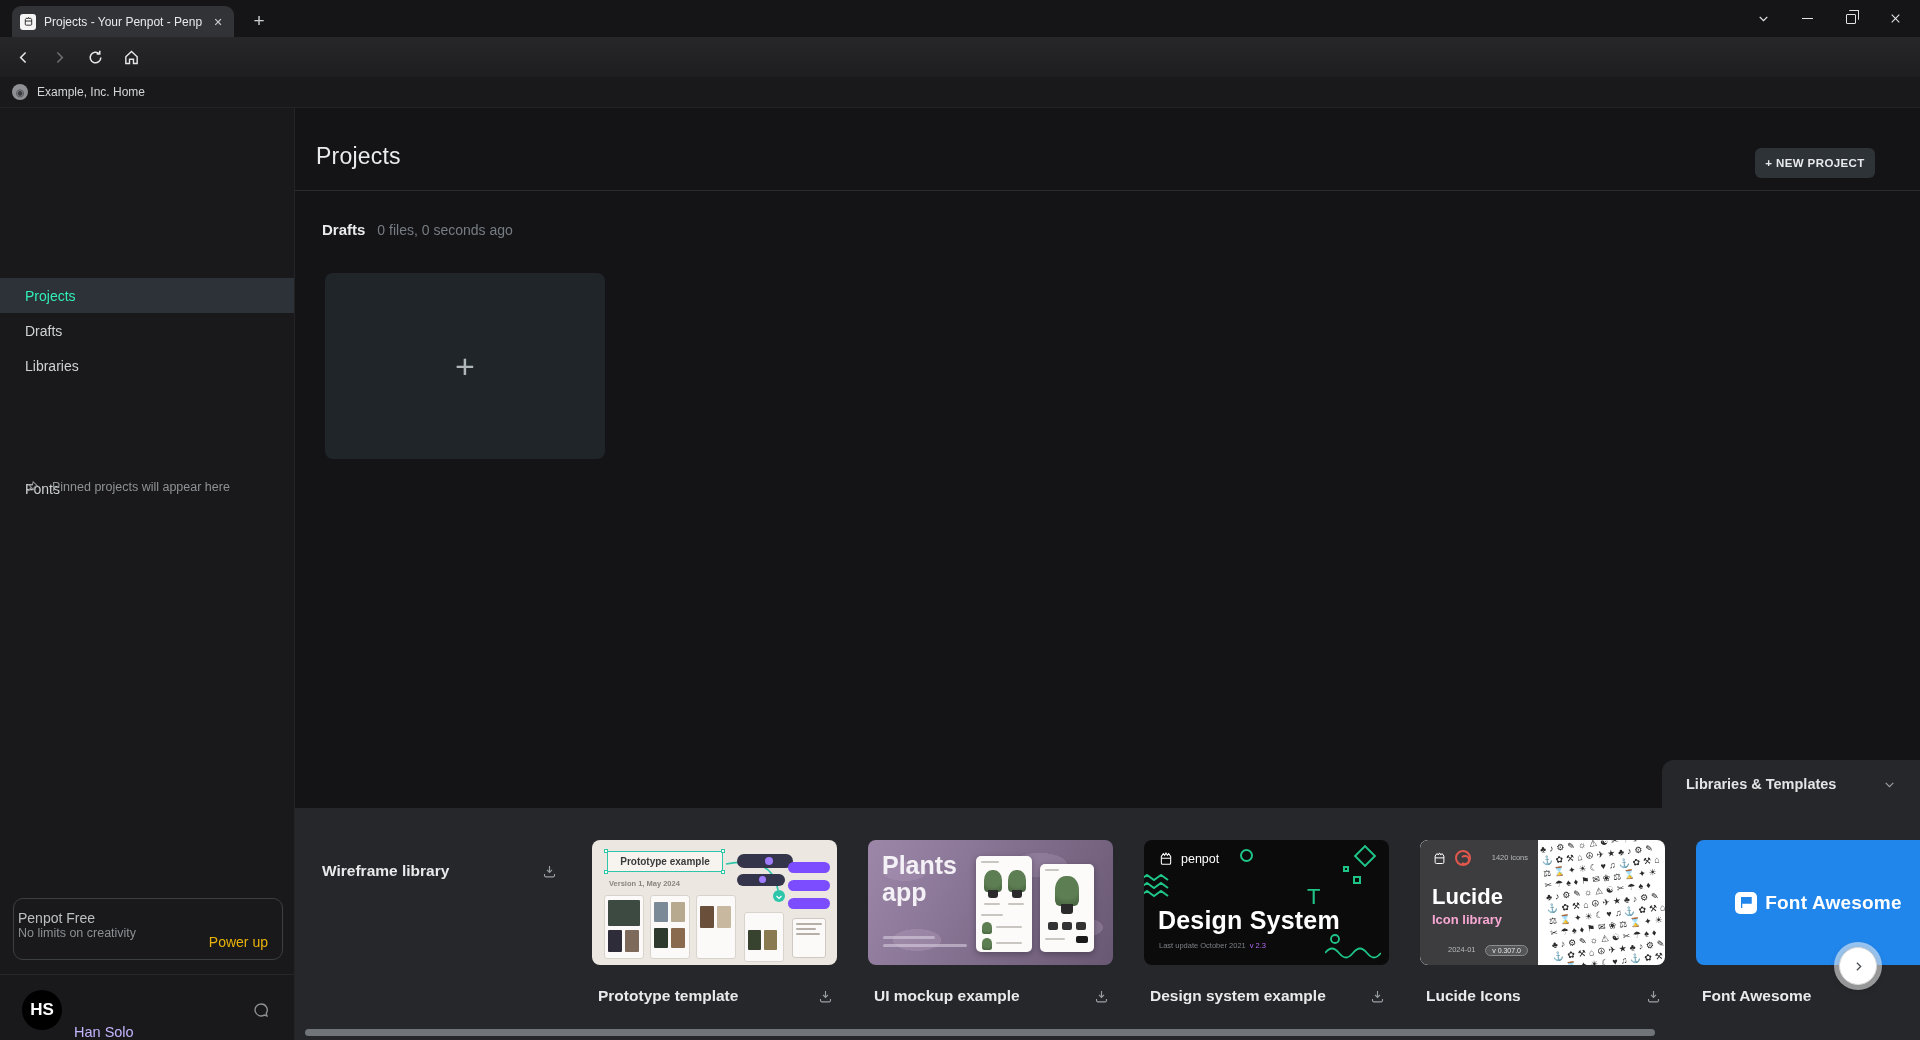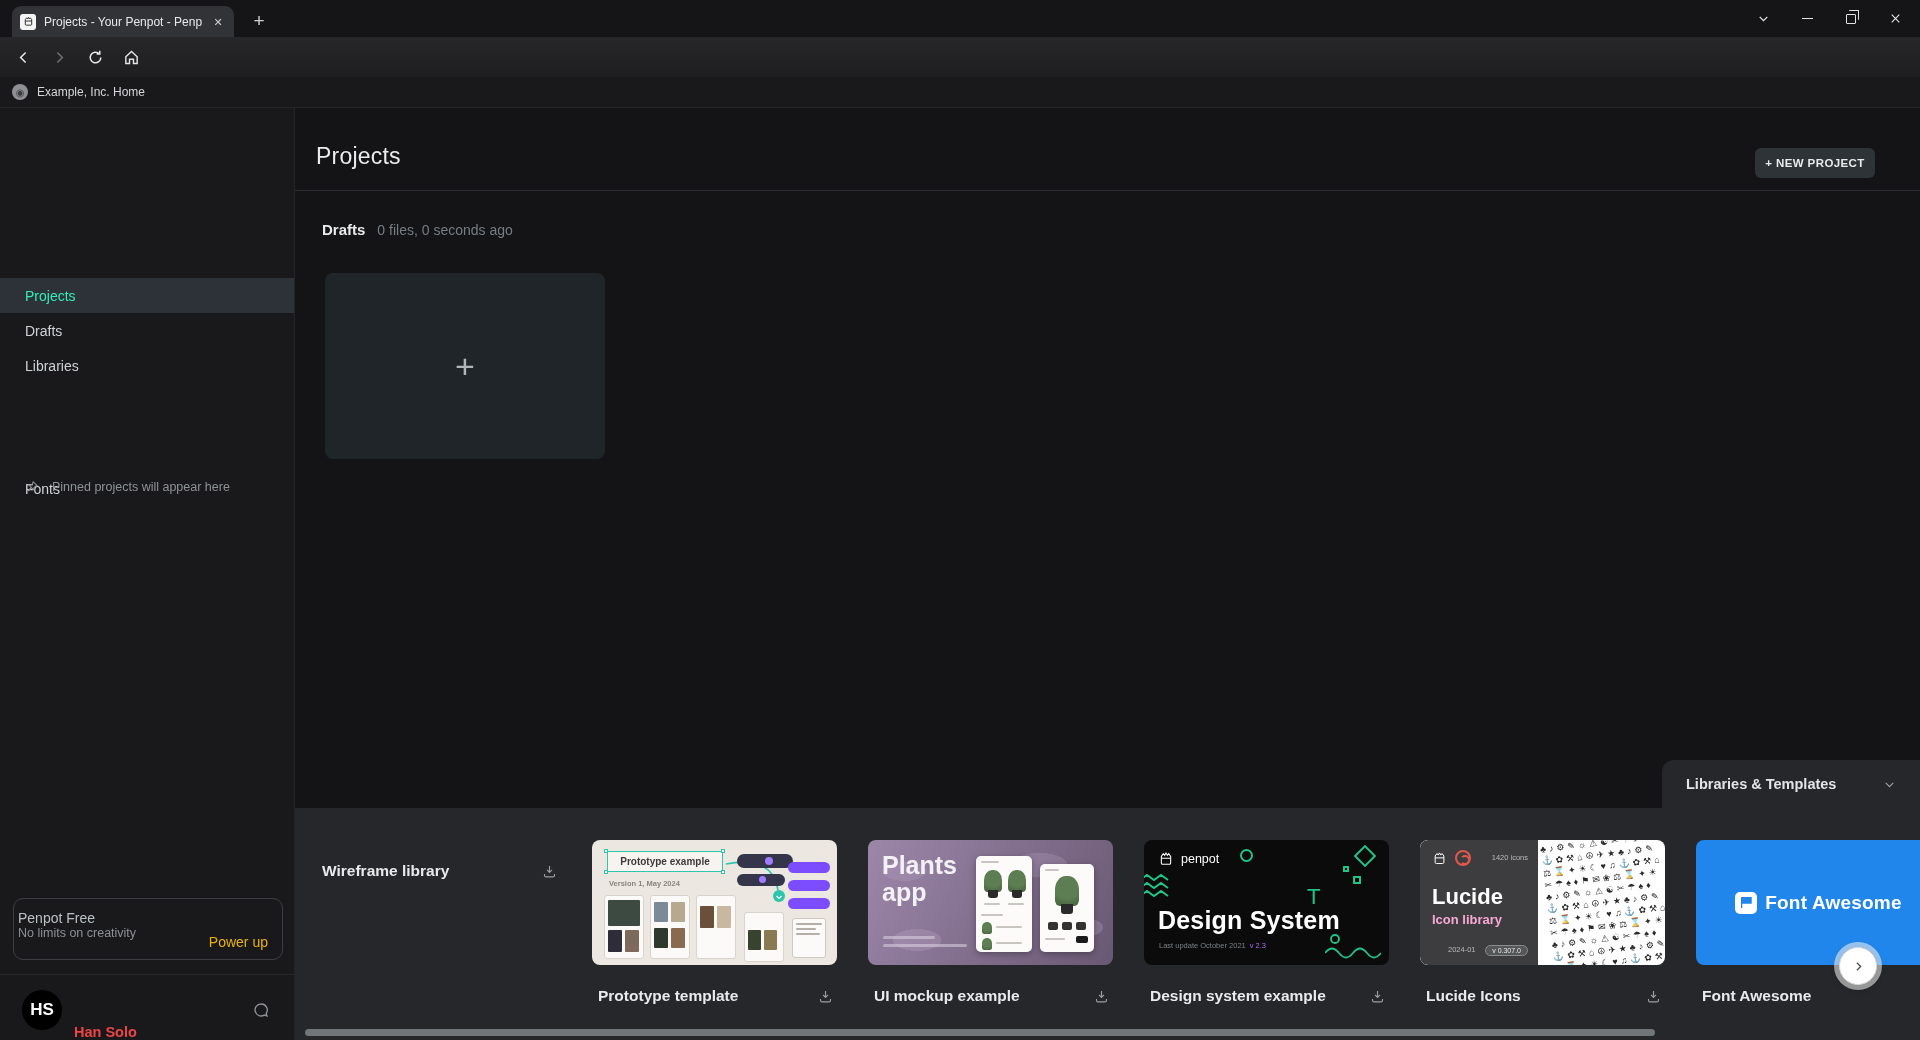--- a/index.html
+++ b/index.html
@@ -72,21 +72,21 @@
   .nav-item.fonts { position:absolute; top:193px; width:100%; }
   .pinned-hint { position:absolute; left:25px; top:372px; display:flex; align-items:center; gap:13px; color:#8e9295; font-size:12.5px; }
   .plan-box { position:absolute; left:13px; top:790px; width:270px; height:62px; border:1px solid #3c4043; border-radius:10px; padding:11px 4px; }
   .plan-name { font-size:14px; color:#bcc0c2; }
   .plan-action { position:absolute; right:14px; top:11px; font-size:14px; color:#eab308;margin-top:24px; }
   .plan-sub { font-size:12.5px; color:#8c9093; }
   .sidebar-divider { position:absolute; left:0; top:866px; width:100%; height:1px; background:#27272a; }
   .user-row { position:absolute; left:0; top:872px; width:100%; height:60px; display:flex; align-items:center; padding:0 24px 0 22px; gap:12px; }
   .avatar { width:40px; height:40px; border-radius:50%; background:#000; color:#fff; font-size:17px; font-weight:700;
             display:flex; align-items:center; justify-content:center; }
-  .user-name { font-size:14.5px; font-weight:700; color:#ef4444; flex:1;margin-top:44px; }
+  .user-name { font-size:14.5px; font-weight:400; color:#c4b5fd; flex:1;margin-top:44px; }
   .comment-icon { color:#8e9295; }
 
   .content { position:relative; flex:1; height:100%; background:#141417; overflow:hidden; }
   .page-title { position:absolute; left:21px; top:35px; font-size:23px; font-weight:500; color:#eaebec; letter-spacing:.2px; }
   .new-project-btn { position:absolute; left:1460px; top:40px; width:120px; height:30px; background:#2e3338; border-radius:6px;
                      color:#e9eaeb; font-size:11.5px; font-weight:700; letter-spacing:.4px;
                      display:flex; align-items:center; justify-content:center; }
   .header-divider { position:absolute; left:0; top:82px; width:100%; height:1px; background:#2c2d30; }
   .drafts-row { position:absolute; left:27px; top:113px; display:flex; align-items:baseline; gap:12px; }
   .drafts-heading { font-size:15px; font-weight:700; color:#e9eaeb; }

